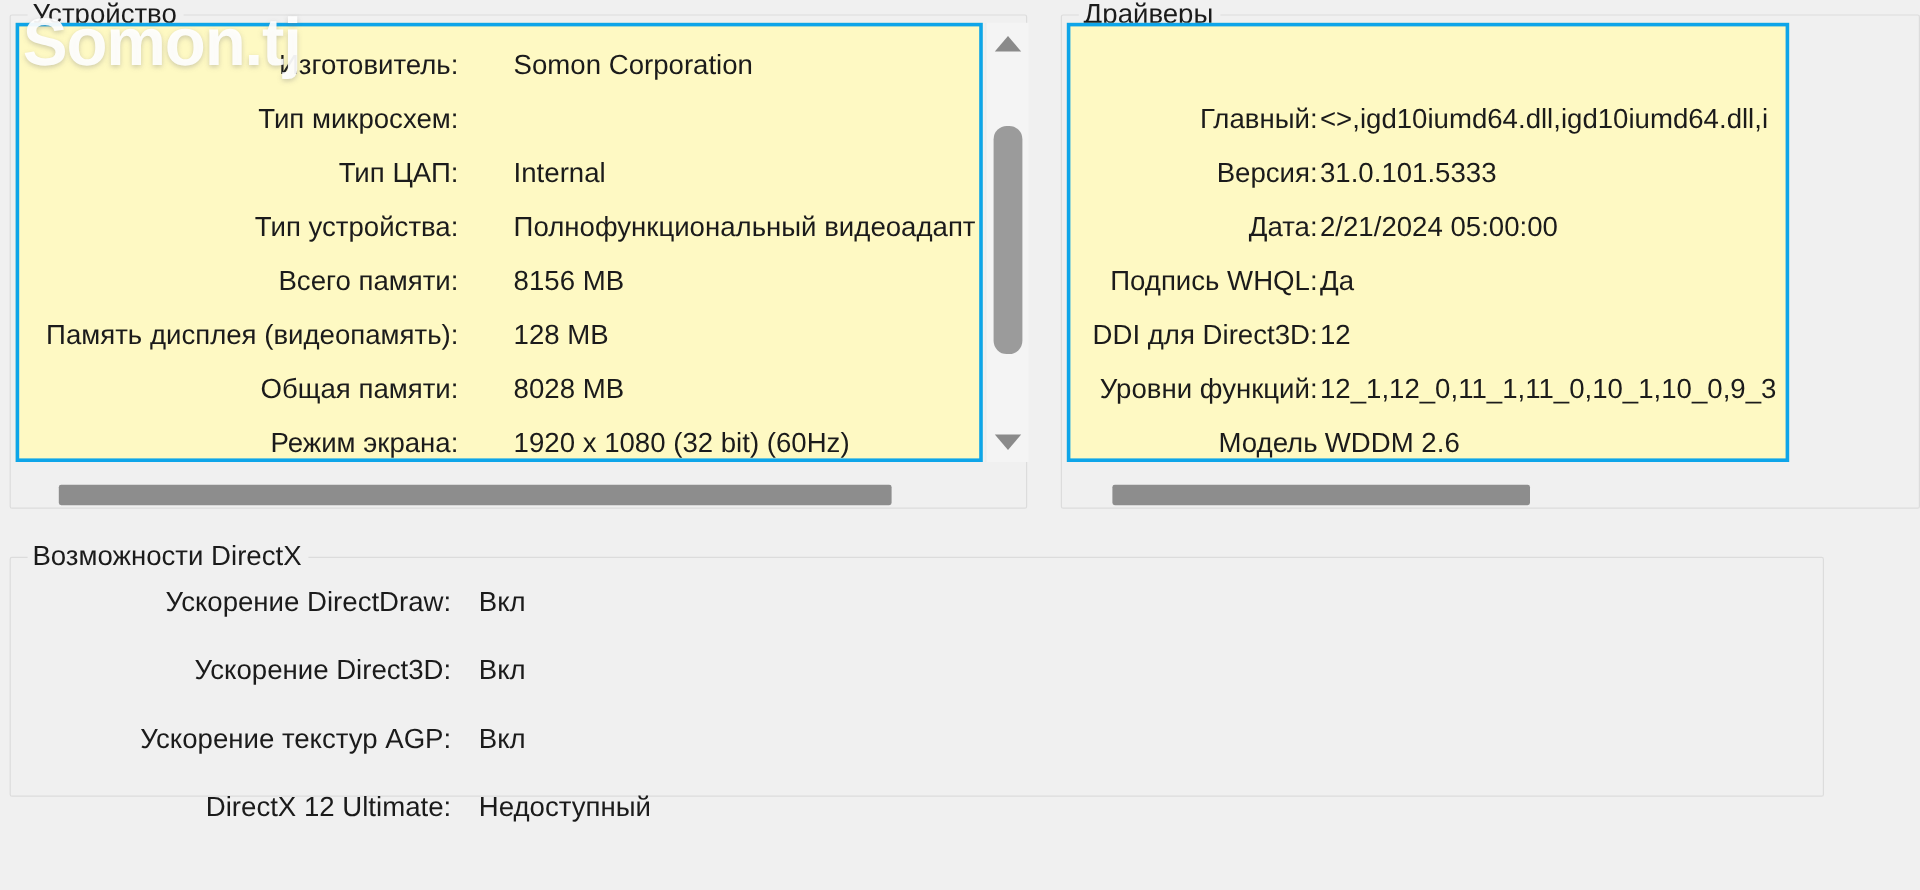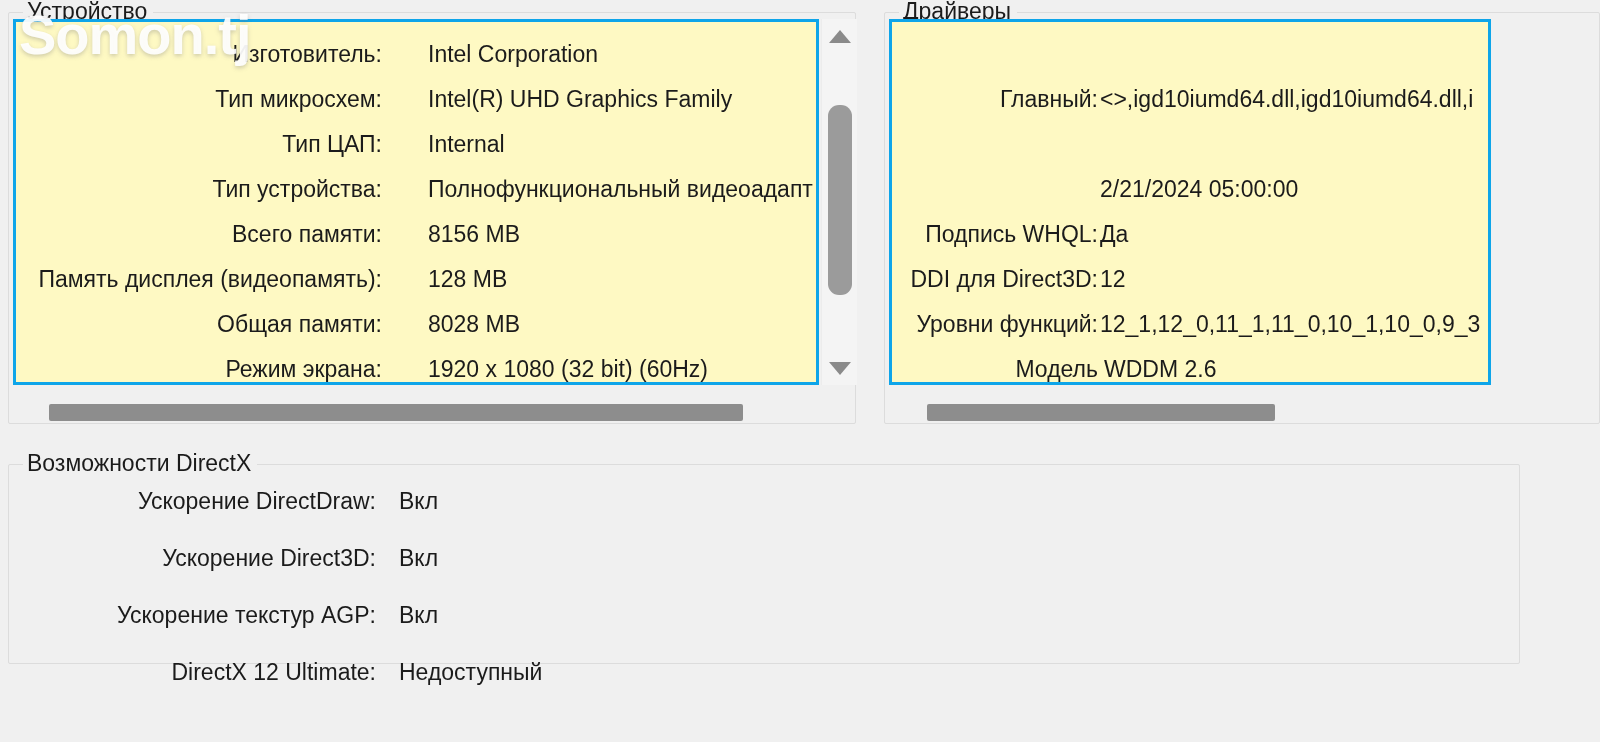--- a/index.html
+++ b/index.html
@@ -138,26 +138,25 @@
 </head>
 <body>
 
 <div class="groupbox" style="left:8px; top:12px; width:848px; height:412px;">
   <div class="gb-title">Устройство</div>
 
   <div class="listpanel" style="left:4px; top:6px; width:806px; height:366px;">
 
     <div class="row" style="top:10px;">
       <span class="lbl" style="left:0px; width:366px;">Изготовитель:</span>
-      <span class="val" style="left:412px;">Intel Corporation</span>
+      <span class="val" style="left:412px;">Somon Corporation</span>
     </div>
 
     <div class="row" style="top:55px;">
       <span class="lbl" style="left:0px; width:366px;">Тип микросхем:</span>
-      <span class="val" style="left:412px;">Intel(R) UHD Graphics Family</span>
     </div>
 
     <div class="row" style="top:100px;">
       <span class="lbl" style="left:0px; width:366px;">Тип ЦАП:</span>
       <span class="val" style="left:412px;">Internal</span>
     </div>
 
     <div class="row" style="top:145px;">
       <span class="lbl" style="left:0px; width:366px;">Тип устройства:</span>
       <span class="val" style="left:412px;">Полнофункциональный видеоадапт</span>
@@ -202,22 +201,27 @@
 <div class="groupbox" style="left:884px; top:12px; width:716px; height:412px;">
   <div class="gb-title">Драйверы</div>
 
   <div class="listpanel" style="left:4px; top:6px; width:602px; height:366px;">
 
     <div class="row" style="top:55px;">
       <span class="lbl" style="left:0px; width:206px;">Главный:</span>
       <span class="val" style="left:208px;">&lt;&gt;,igd10iumd64.dll,igd10iumd64.dll,i</span>
     </div>
 
+    <div class="row" style="top:100px;">
+      <span class="lbl" style="left:0px; width:206px;">Версия:</span>
+      <span class="val" style="left:208px;">31.0.101.5333</span>
+    </div>
 
     <div class="row" style="top:145px;">
+      <span class="lbl" style="left:0px; width:206px;">Дата:</span>
       <span class="val" style="left:208px;">2/21/2024 05:00:00</span>
     </div>
 
     <div class="row" style="top:190px;">
       <span class="lbl" style="left:0px; width:206px;">Подпись WHQL:</span>
       <span class="val" style="left:208px;">Да</span>
     </div>
 
     <div class="row" style="top:235px;">
       <span class="lbl" style="left:0px; width:206px;">DDI для Direct3D:</span>

